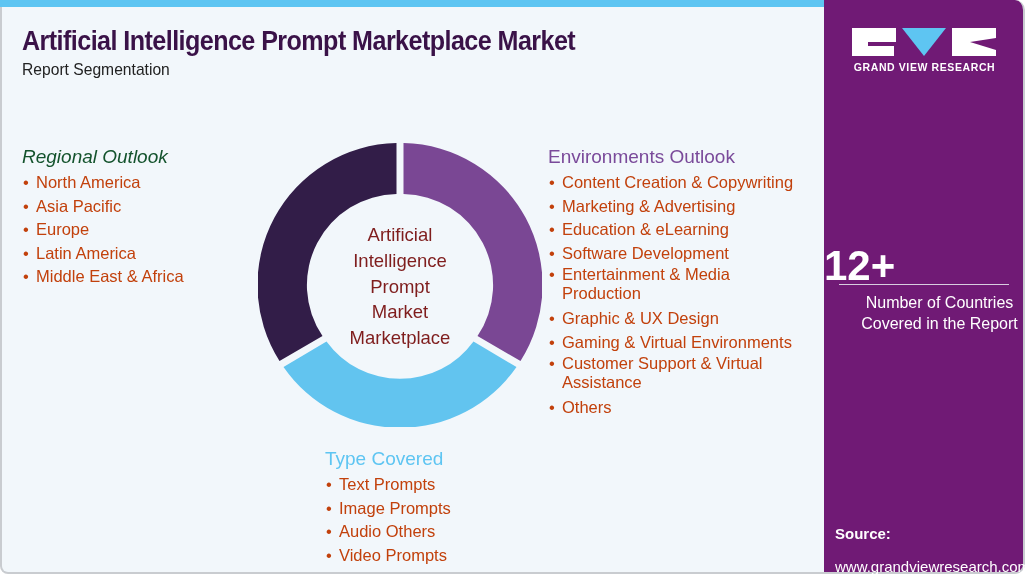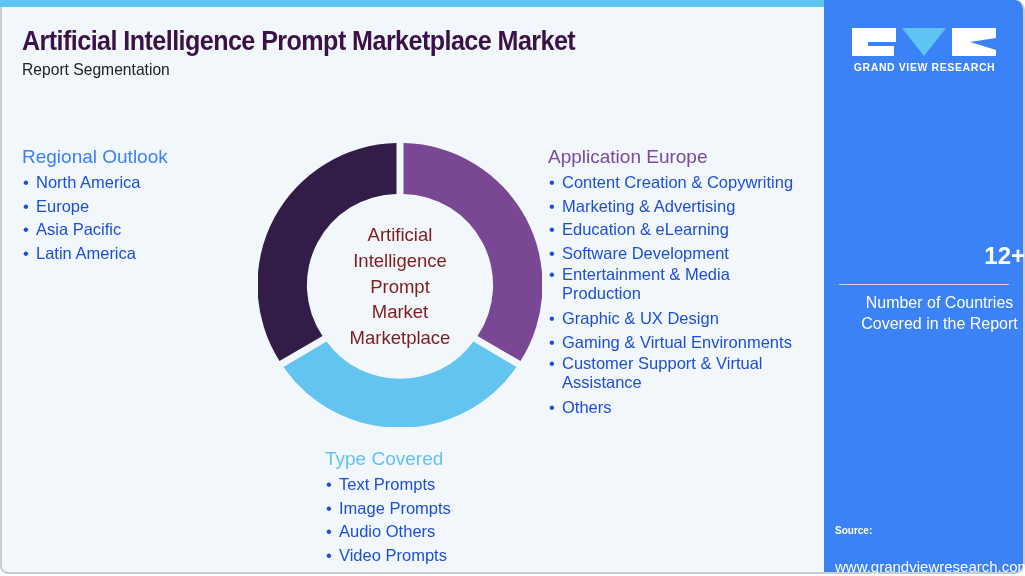--- a/index.html
+++ b/index.html
@@ -19,94 +19,95 @@
     color: #3a1248; letter-spacing: -0.6px; transform: scaleX(0.93); transform-origin: left;
     white-space: nowrap;
   }
   .subtitle {
     position: absolute; left: 22px; top: 60px;
     font-size: 17px; color: #222; transform: scaleX(0.92); transform-origin: left; white-space: nowrap;
   }
 
   .section-head { font-size: 19px; white-space: nowrap; margin-bottom: 3px; }
   .list { list-style: none; }
-  .list li { font-size: 16.5px; color: #1d4ed8; line-height: 23.5px; position: relative; padding-left: 14px; white-space: nowrap; }
+  .list li { font-size: 16.5px; color: #c2410c; line-height: 23.5px; position: relative; padding-left: 14px; white-space: nowrap; }
   .list li::before { content: "•"; position: absolute; left: 1px; top: 0; }
   .list li.wrap { white-space: normal; line-height: 19px; margin-bottom: 4px; margin-top: 0; }
 
   .regional { position: absolute; left: 22px; top: 146px; }
-  .regional .section-head { color: #3b82f6; }
+  .regional .section-head { color: #14532d; font-style: italic; }
   .application { position: absolute; left: 548px; top: 146px; width: 280px; }
   .application .section-head { color: #7a4a9a; }
   .type { position: absolute; left: 325px; top: 448px; }
   .type .section-head { color: #5ec5f2; }
 
   .donut { position: absolute; left: 258px; top: 143px; width: 284px; height: 284px; }
   .donut-label {
     position: absolute; left: 322px; top: 222px; width: 156px; text-align: center;
     font-size: 18.5px; line-height: 25.8px; color: #7f1d1d;
   }
 
   .side-panel {
     position: absolute; left: 824px; top: 0; width: 201px; height: 574px;
-    background: #3b82f6; border-radius: 0 10px 10px 0;
+    background: #701a75; border-radius: 0 10px 10px 0;
     border-right: 2px solid #c9ccd0; border-bottom: 2px solid #c9ccd0;
   }
   .logo { position: absolute; left: 28px; top: 28px; width: 144px; height: 28px; }
   .logo-text {
     position: absolute; left: 0; width: 201px; top: 61px; text-align: center;
     color: #fff; font-weight: bold; font-size: 10.5px; letter-spacing: 0.6px;
   }
   .stat-value {
-    position: absolute; left: 0; width: 201px; top: 242px; text-align: right;
-    color: #fff; font-weight: bold; font-size: 24px;
+    position: absolute; left: 0; width: 201px; top: 242px; text-align: left;
+    color: #fff; font-weight: bold; font-size: 42px;
   }
   .stat-divider { position: absolute; left: 15px; width: 170px; top: 284px; height: 1px; background: #d8cde0; }
   .stat-label {
     position: absolute; left: 0; width: 231px; top: 292px; text-align: center;
     color: #fff; font-size: 16px; line-height: 21px;
   }
-  .source-head { position: absolute; left: 11px; top: 525px; color: #fff; font-weight: bold; font-size: 10px; }
+  .source-head { position: absolute; left: 11px; top: 525px; color: #fff; font-weight: bold; font-size: 15px; }
   .source-url { position: absolute; left: 11px; top: 558px; color: #fff; font-size: 15px; }
 </style>
 </head>
 <body>
 
 <div class="main-card"></div>
 <div class="top-bar"></div>
 
 <div class="title">Artificial Intelligence Prompt Marketplace Market</div>
 <div class="subtitle">Report Segmentation</div>
 
 <div class="regional">
   <div class="section-head">Regional Outlook</div>
   <ul class="list">
     <li>North America</li>
+    <li>Asia Pacific</li>
     <li>Europe</li>
-    <li>Asia Pacific</li>
     <li>Latin America</li>
+    <li>Middle East &amp; Africa</li>
   </ul>
 </div>
 
 <svg class="donut" viewBox="0 0 284 284">
 
   <path d="M 145.5 0.05 A 142 142 0 0 1 262.5 218 L 219.5 193 A 91 91 0 0 0 145.5 51.07 Z" fill="#7a4794"></path>
   <path d="M 258.5 224 A 142 142 0 0 1 25.5 224 L 68.5 198.5 A 91 91 0 0 0 215.5 198.5 Z" fill="#62c4ef"></path>
   <path d="M 21.5 218 A 142 142 0 0 1 138.5 0.05 L 138.5 51.07 A 91 91 0 0 0 64.5 193 Z" fill="#321d48"></path>
 </svg>
 <div class="donut-label">
   <div>Artificial</div>
   <div>Intelligence</div>
   <div>Prompt</div>
   <div>Market</div>
   <div>Marketplace</div>
 </div>
 
 <div class="application">
-  <div class="section-head">Application Europe</div>
+  <div class="section-head">Environments Outlook</div>
   <ul class="list">
     <li>Content Creation &amp; Copywriting</li>
     <li>Marketing &amp; Advertising</li>
     <li>Education &amp; eLearning</li>
     <li>Software Development</li>
     <li class="wrap" style="width:230px">Entertainment &amp; Media Production</li>
     <li>Graphic &amp; UX Design</li>
     <li>Gaming &amp; Virtual Environments</li>
     <li class="wrap" style="width:260px">Customer Support &amp; Virtual Assistance</li>
     <li>Others</li>

